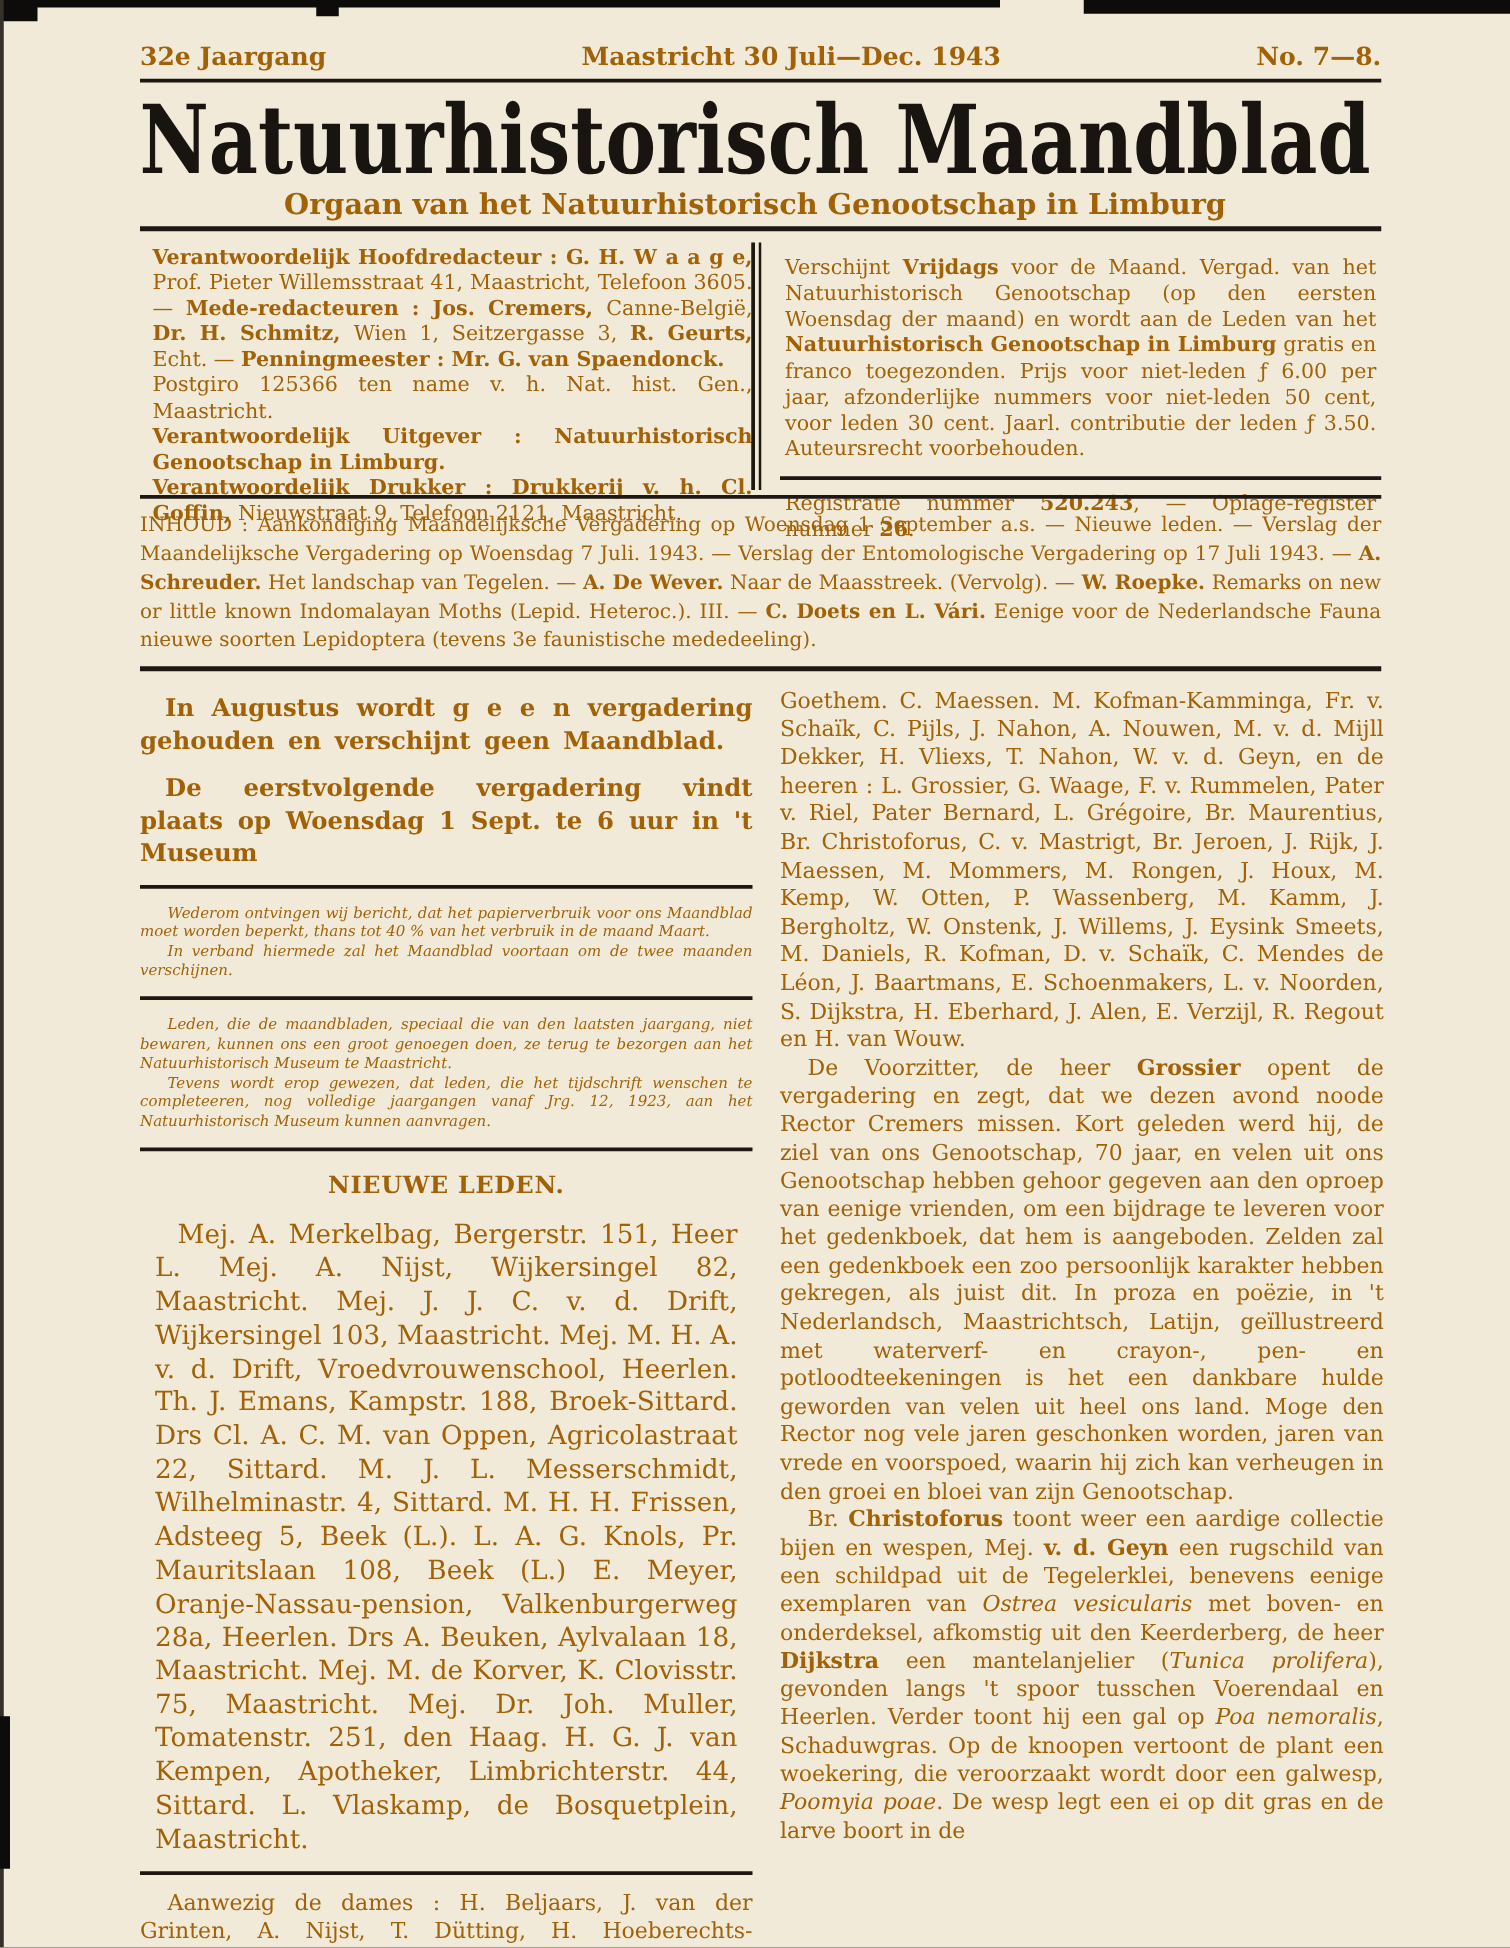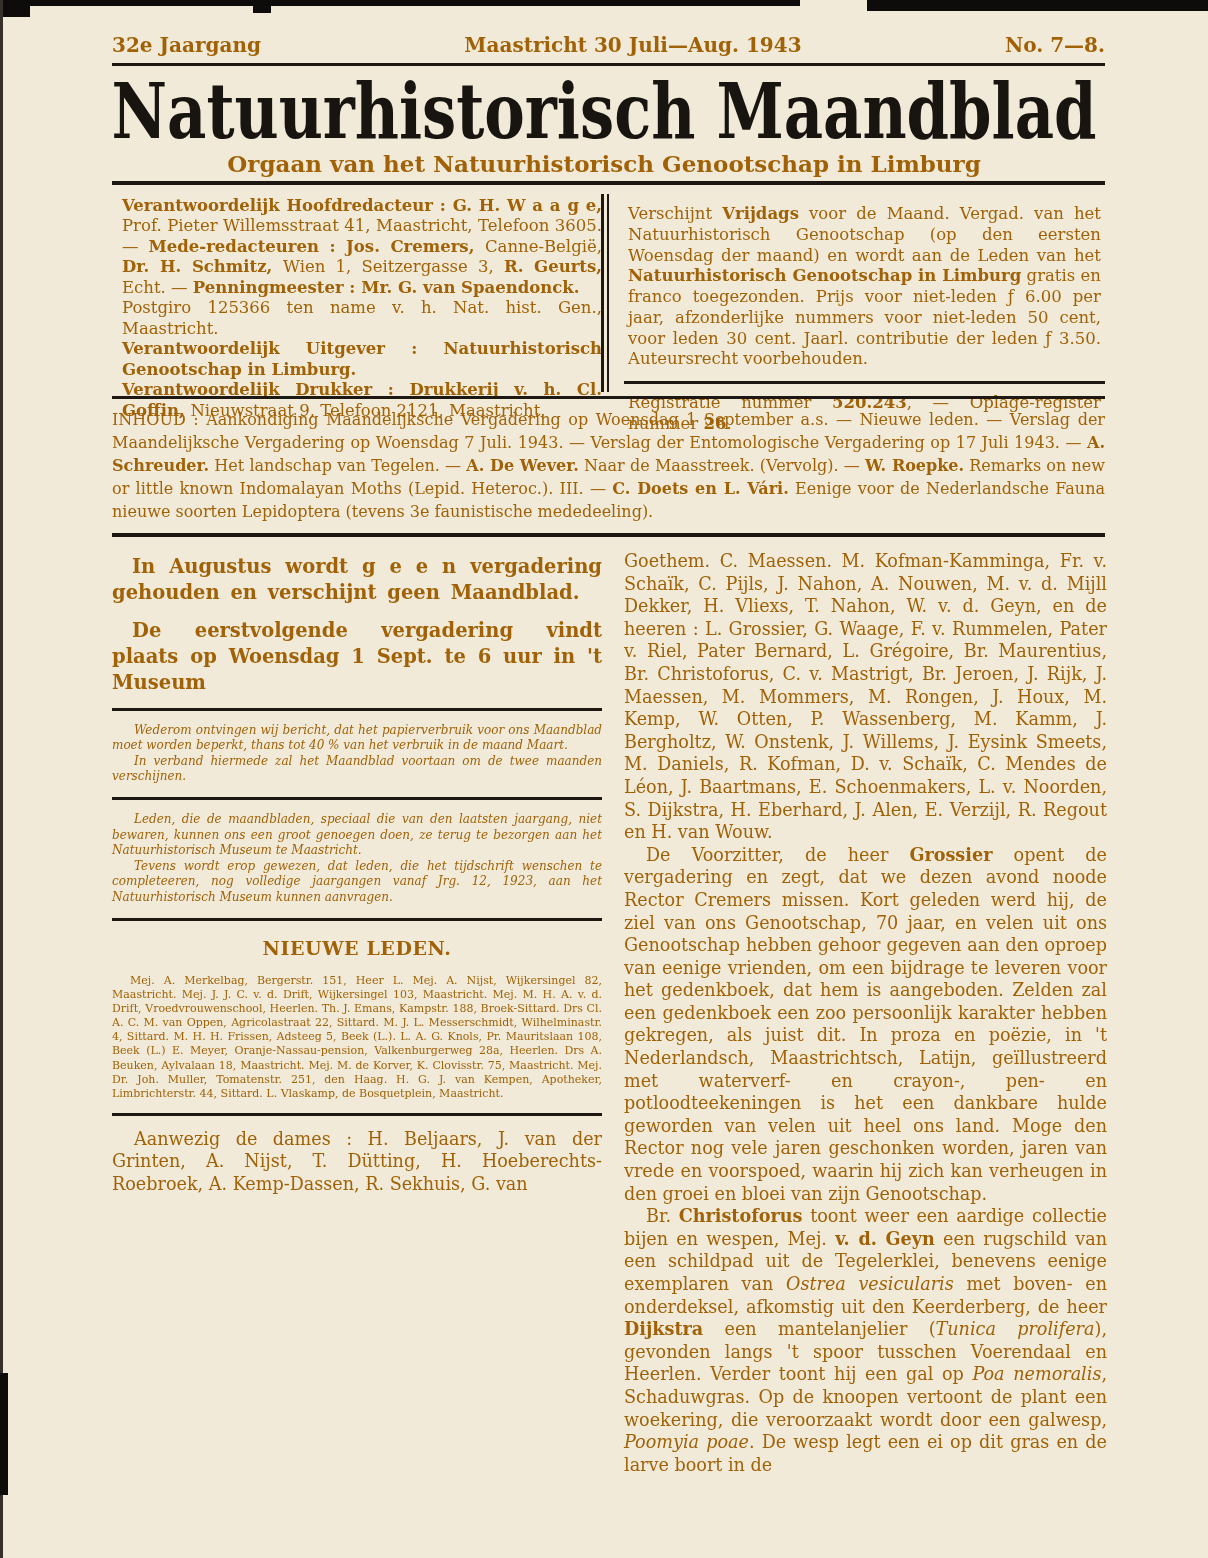--- a/index.html
+++ b/index.html
@@ -76,22 +76,22 @@
   }
   .ital{
     font-style:italic;font-size:12px;line-height:1.3;
     text-align:justify;text-indent:22px;margin:0;
   }
   .sec-heading{
     font-size:19px;font-weight:bold;text-align:center;
     letter-spacing:0.6px;margin:14px 0 12px;line-height:1.45;
   }
   .members{
-    font-size:11px;line-height:1.28;text-align:justify;
-    text-indent:18px;margin:0;
+    font-size:21px;line-height:1.28;text-align:justify;
+    text-indent:18px;margin:12px;
   }
   .bodytext{
     font-size:17.6px;line-height:1.285;text-align:justify;margin:0;
   }
   .indent{text-indent:22px;}
   .rb{font-weight:bold;}
   .ri{font-style:italic;}
 </style>
 </head>
 <body>
@@ -100,21 +100,21 @@
 
   <div class="art art-top-left"></div>
   <div class="art art-top-corner"></div>
   <div class="art art-top-blob"></div>
   <div class="art art-top-right"></div>
   <div class="art art-left-line"></div>
   <div class="art art-left-bar"></div>
 
   <div class="header-row">
     <span>32e Jaargang</span>
-    <span class="hcenter">Maastricht 30 Juli—Aug. 1943</span>
+    <span class="hcenter">Maastricht 30 Juli—Dec. 1943</span>
     <span>No. 7—8.</span>
   </div>
   <div class="rule rule-header"></div>
 
   <div class="title-wrap">
     <svg width="1000" height="86">
       <text x="500" y="68" text-anchor="middle" textLength="985" lengthAdjust="spacingAndGlyphs">Natuurhistorisch Maandblad</text>
     </svg>
   </div>
   <div class="subtitle">Orgaan van het Natuurhistorisch Genootschap in Limburg</div>

